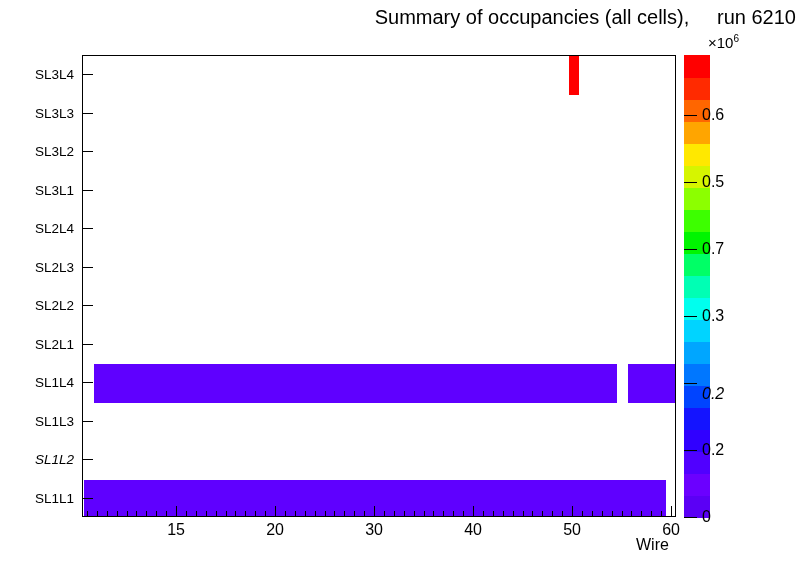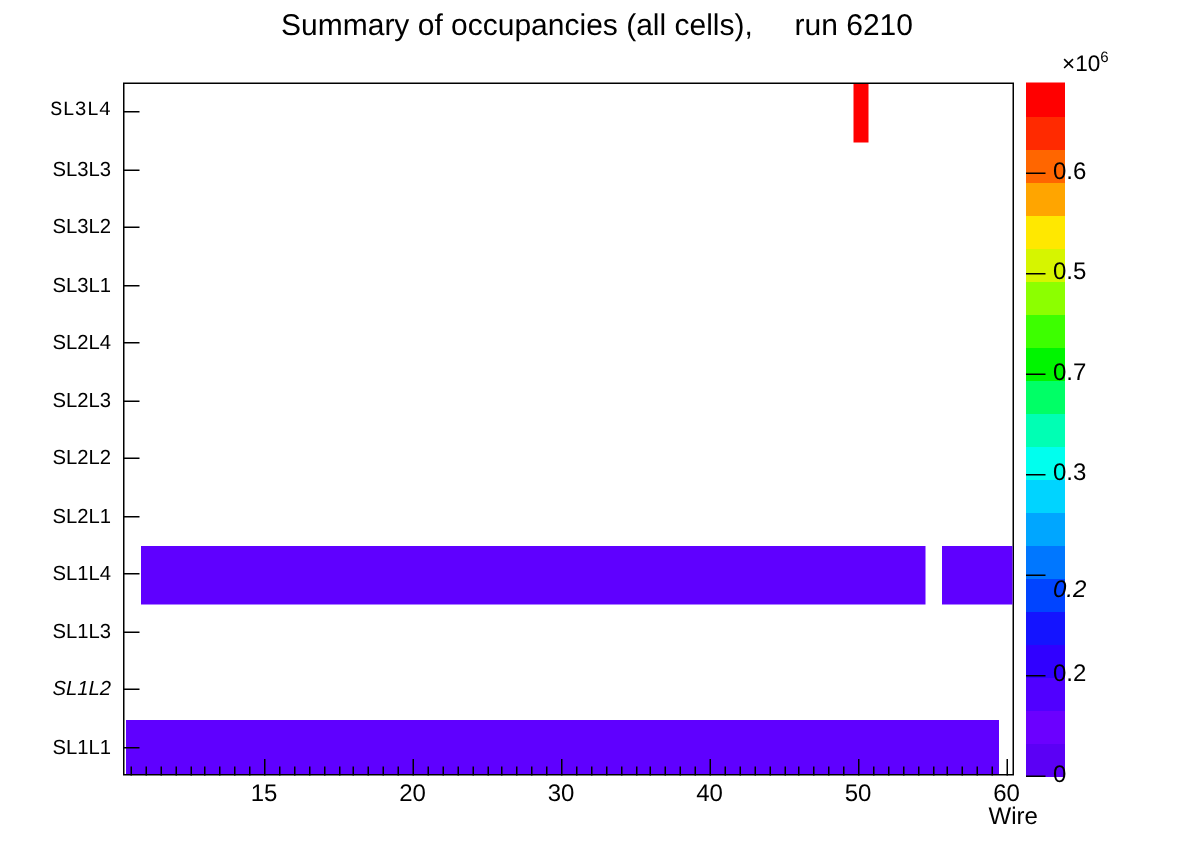--- a/index.html
+++ b/index.html
@@ -3,21 +3,21 @@
 <meta charset="utf-8">
 <style>
   html,body{margin:0;padding:0;background:#ffffff;}
   body{width:796px;height:572px;overflow:hidden;
        font-family:"Liberation Sans", sans-serif;color:#000;}
   #canvas{position:relative;width:796px;height:572px;background:#fff;}
 
   
   .title{
     position:absolute;left:0;top:6px;width:796px;
-    text-align:center;font-size:20px;letter-spacing:0px;
+    text-align:right;font-size:20px;letter-spacing:0px;
     white-space:pre;
   }
 
   
   .frame{
     position:absolute;left:82px;top:55px;width:594px;height:462px;
     border:1.6px solid #000;box-sizing:border-box;background:#fff;
   }
   .plotarea{position:absolute;left:0;top:0;right:0;bottom:0;overflow:hidden;}
   .cellbar{position:absolute;}
@@ -55,21 +55,21 @@
     <div class="plotarea" id="plotarea">
         <div class="cellbar" style="left: 0.99px; width: 582.12px; top: 423.5px; height: 38.5px; background: rgb(95, 0, 255);"></div>
         <div class="cellbar" style="left: 10.89px; width: 522.72px; top: 308px; height: 38.5px; background: rgb(95, 0, 255);"></div>
         <div class="cellbar" style="left: 545.49px; width: 48.51px; top: 308px; height: 38.5px; background: rgb(95, 0, 255);"></div>
         <div class="cellbar" style="left: 486.09px; width: 9.9px; top: 0px; height: 38.5px; background: rgb(255, 0, 0);"></div>
       </div>
   </div>
 
   <div id="yaxis">
       <div class="ytick" style="top: 74.25px;"></div>
-      <div class="ylab" style="top: 74.25px; left: 0px; width: 74px; font-family: Liberation Mono, monospace;">SL3L4</div>
+      <div class="ylab" style="top: 74.25px; left: 0px; width: 74px;">SL3L4</div>
       <div class="ytick" style="top: 112.75px;"></div>
       <div class="ylab" style="top: 112.75px; left: 0px; width: 74px;">SL3L3</div>
       <div class="ytick" style="top: 151.25px;"></div>
       <div class="ylab" style="top: 151.25px; left: 0px; width: 74px;">SL3L2</div>
       <div class="ytick" style="top: 189.75px;"></div>
       <div class="ylab" style="top: 189.75px; left: 0px; width: 74px;">SL3L1</div>
       <div class="ytick" style="top: 228.25px;"></div>
       <div class="ylab" style="top: 228.25px; left: 0px; width: 74px;">SL2L4</div>
       <div class="ytick" style="top: 266.75px;"></div>
       <div class="ylab" style="top: 266.75px; left: 0px; width: 74px;">SL2L3</div>
@@ -148,21 +148,21 @@
       <div class="xtick minor" style="left: 661.15px; top: 511px;"></div>
       <div class="xtick major" style="left: 671.05px; top: 506px;"></div>
       <div class="xlab" style="left: 176.05px; top: 521px;">15</div>
       <div class="xlab" style="left: 275.05px; top: 521px;">20</div>
       <div class="xlab" style="left: 374.05px; top: 521px;">30</div>
       <div class="xlab" style="left: 473.05px; top: 521px;">40</div>
       <div class="xlab" style="left: 572.05px; top: 521px;">50</div>
       <div class="xlab" style="left: 671.05px; top: 521px;">60</div>
     </div>
 
-  <div class="xaxistitle" style="left:636px;top:536px;margin-left:23px;">Wire</div>
+  <div class="xaxistitle" style="left:636px;top:536px;">Wire</div>
 
   <div class="cbar" id="cbar">
       <div class="cband" style="top: 440px; height: 22.6px; background: rgb(91, 0, 245);"></div>
       <div class="cband" style="top: 418px; height: 22.6px; background: rgb(107, 0, 255);"></div>
       <div class="cband" style="top: 396px; height: 22.6px; background: rgb(80, 0, 255);"></div>
       <div class="cband" style="top: 374px; height: 22.6px; background: rgb(48, 0, 255);"></div>
       <div class="cband" style="top: 352px; height: 22.6px; background: rgb(20, 20, 255);"></div>
       <div class="cband" style="top: 330px; height: 22.6px; background: rgb(0, 68, 255);"></div>
       <div class="cband" style="top: 308px; height: 22.6px; background: rgb(0, 119, 255);"></div>
       <div class="cband" style="top: 286px; height: 22.6px; background: rgb(0, 166, 255);"></div>

